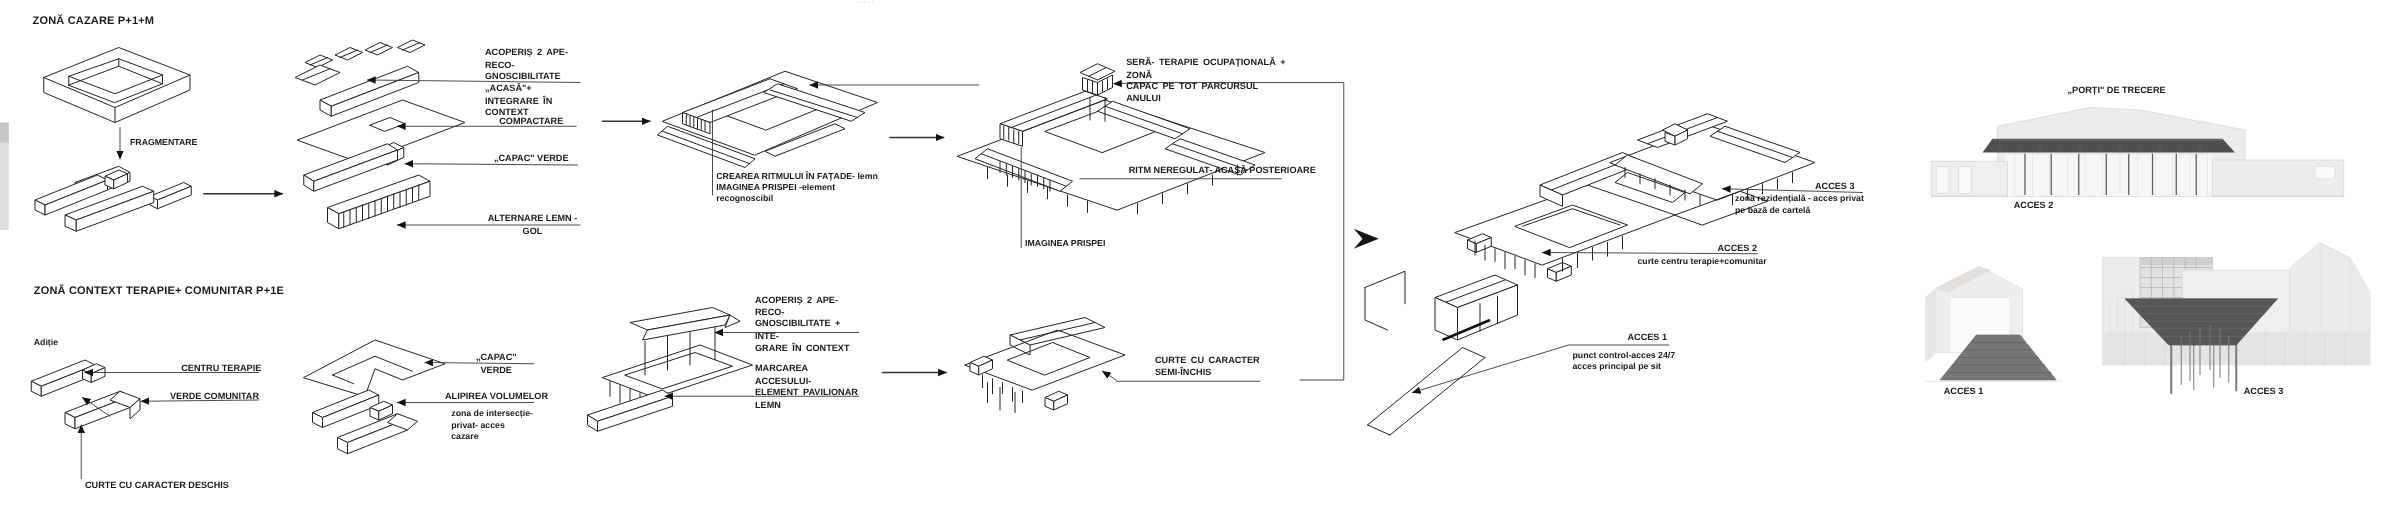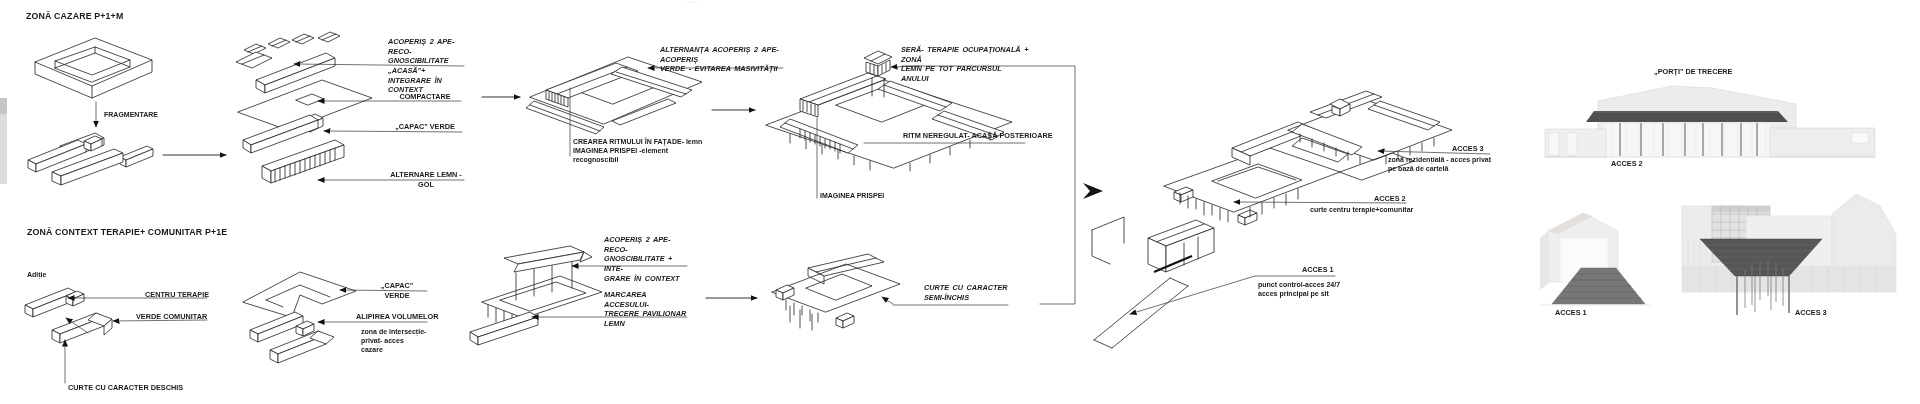--- a/index.html
+++ b/index.html
@@ -7,21 +7,21 @@
          font-family:"Liberation Sans",sans-serif;}
   .art{position:absolute;left:0;top:0;width:1920px;height:404px;}
   .ln{fill:none;stroke:#222;stroke-width:.8;stroke-linejoin:round;stroke-linecap:round;}
   .fw{fill:#fff;stroke:#222;stroke-width:.8;stroke-linejoin:round;}
   .ld{fill:none;stroke:#333;stroke-width:.7;stroke-linecap:round;}
   .flw{stroke-width:1.1;}
   .lbl{position:absolute;font-size:7.3px;font-weight:700;color:#1a1a1a;line-height:1.32;
        white-space:pre-line;letter-spacing:0;}
   .title{font-size:8.8px;letter-spacing:.15px;}
   .small{font-weight:600;font-size:7px;}
-  .just{word-spacing:1.5px;font-style:italic;}
+  .just{word-spacing:1.5px;}
   .tr{text-align:center;}
   .marks{position:absolute;color:#999;font-size:6px;letter-spacing:1px;}
 </style>
 </head>
 <body>
 
 <div class="stage">
 
 <svg class="art" viewBox="0 0 1920 404">
   <defs>
@@ -298,43 +298,41 @@
 <div class="marks" style="left:685px;top:-1px">·····</div>
 
 <div class="lbl title" style="left:26px;top:11px">ZONĂ CAZARE P+1+M</div>
 <div class="lbl small" style="left:104px;top:110px">FRAGMENTARE</div>
 <div class="lbl just" style="left:388px;top:37px;width:78px">ACOPERIȘ 2 APE- RECO-
 GNOSCIBILITATE „ACASĂ"+
 INTEGRARE ÎN CONTEXT</div>
 <div class="lbl tr" style="left:388px;top:92px;width:74px">COMPACTARE</div>
 <div class="lbl tr" style="left:388px;top:122px;width:74px">„CAPAC" VERDE</div>
 <div class="lbl tr" style="left:388px;top:170px;width:76px">ALTERNARE LEMN -GOL</div>
-<div class="lbl just" style="left:660px;top:45px;width:128px">ALTERNANȚA  ACOPERIȘ 2 APE-ACOPERIȘ
-VERDE - EVITAREA MASIVITĂȚII</div>
 <div class="lbl small" style="left:573px;top:137px;width:140px">CREAREA RITMULUI ÎN FAȚADE- lemn
 IMAGINEA PRISPEI -element recognoscibil</div>
 <div class="lbl just" style="left:901px;top:45px;width:128px">SERĂ- TERAPIE OCUPAȚIONALĂ + ZONĂ
-LEMN PE TOT PARCURSUL ANULUI</div>
+CAPAC PE TOT PARCURSUL ANULUI</div>
 <div class="lbl" style="left:903px;top:131px">RITM NEREGULAT- ACASĂ POSTERIOARE</div>
 <div class="lbl small" style="left:820px;top:191px">IMAGINEA PRISPEI</div>
 
 <div class="lbl title" style="left:27px;top:227px">ZONĂ CONTEXT TERAPIE+ COMUNITAR P+1E</div>
 <div class="lbl small" style="left:27px;top:270px">Adiție</div>
 <div class="lbl" style="left:145px;top:290px">CENTRU TERAPIE</div>
 <div class="lbl" style="left:136px;top:312px">VERDE COMUNITAR</div>
 <div class="lbl" style="left:68px;top:383px">CURTE CU CARACTER DESCHIS</div>
 <div class="lbl tr" style="left:368px;top:281px;width:58px">„CAPAC" VERDE</div>
 <div class="lbl" style="left:356px;top:312px">ALIPIREA VOLUMELOR</div>
 <div class="lbl small" style="left:361px;top:327px;width:66px">zona  de  intersecție-
 privat- acces cazare</div>
 <div class="lbl just" style="left:604px;top:235px;width:84px">ACOPERIȘ 2 APE- RECO-
 GNOSCIBILITATE + INTE-
 GRARE ÎN CONTEXT</div>
 <div class="lbl just" style="left:604px;top:290px;width:84px">MARCAREA   ACCESULUI-
-TRECERE   PAVILIONAR
+ELEMENT   PAVILIONAR
 LEMN</div>
 <div class="lbl just" style="left:924px;top:283px;width:86px">CURTE  CU  CARACTER
 SEMI-ÎNCHIS</div>
 
 <div class="lbl" style="left:1452px;top:144px">ACCES 3</div>
 <div class="lbl small" style="left:1388px;top:155px;width:104px">zonă  rezidențială  -  acces  privat
 pe bază de cartelă</div>
 <div class="lbl" style="left:1374px;top:194px">ACCES 2</div>
 <div class="lbl small" style="left:1310px;top:205px">curte centru terapie+comunitar</div>
 <div class="lbl" style="left:1302px;top:265px">ACCES 1</div>

